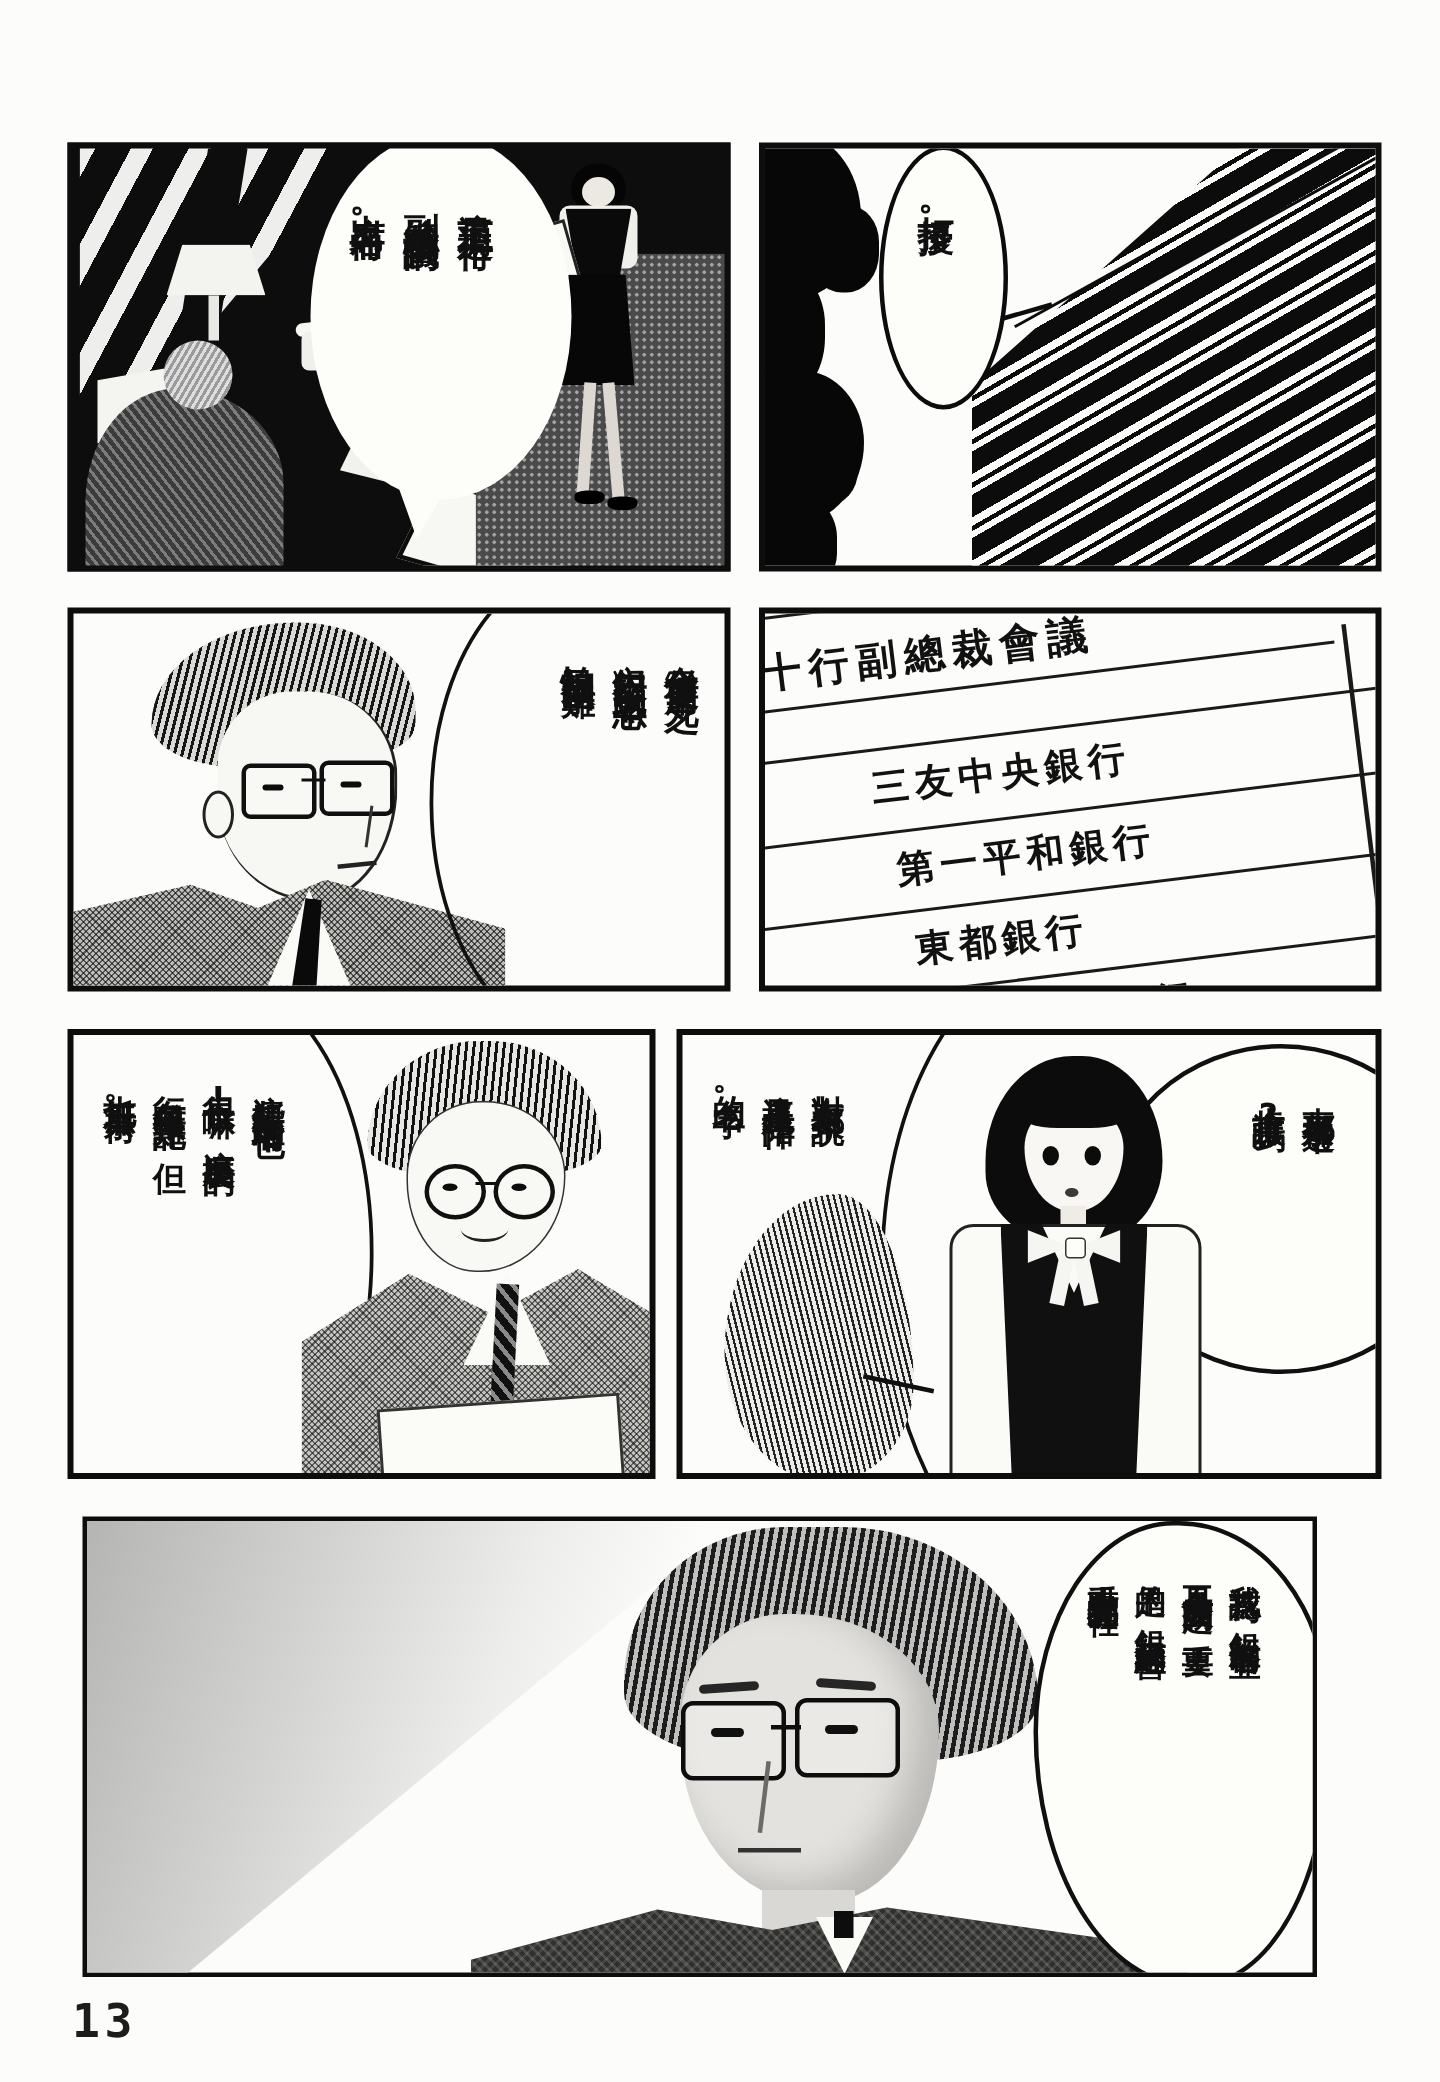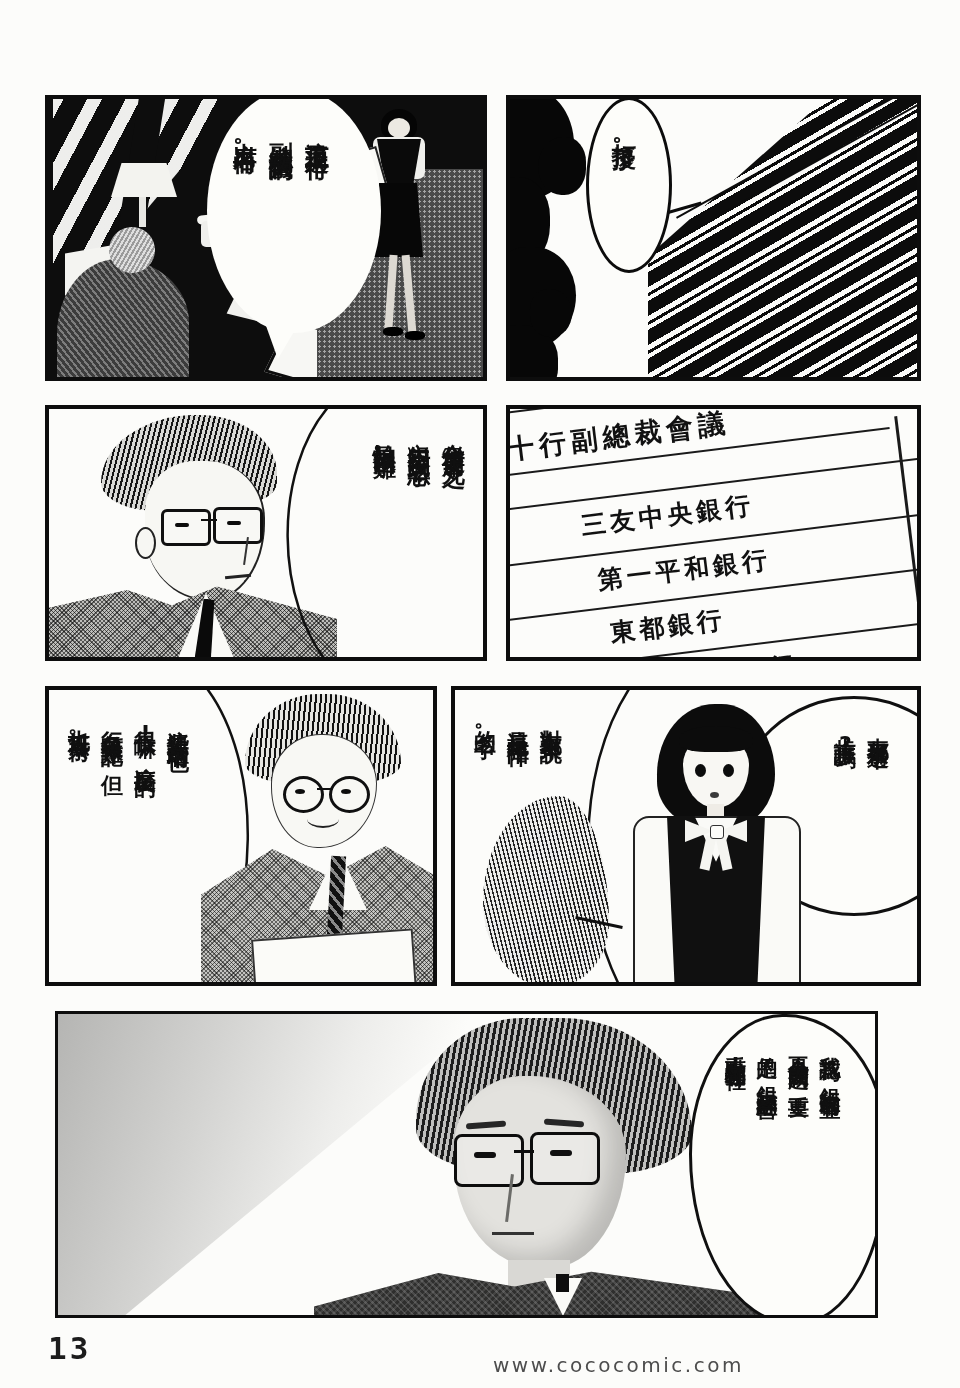--- a/index.html
+++ b/index.html
@@ -371,15 +371,14 @@
       <div class="tieknot"></div>
     </div>
     <div class="bubble"></div>
     <div class="bubble-text vtext">我認爲,銀行的名稱並
 不是什麼大問題;重要
 的是,銀行未來的經營
 重點究竟在哪裡!</div>
   </section>
 
   <div class="page-number">13</div>
-  <div class="watermark">www.cococomic.com</div>
 
 </div>
 
 </body></html>

